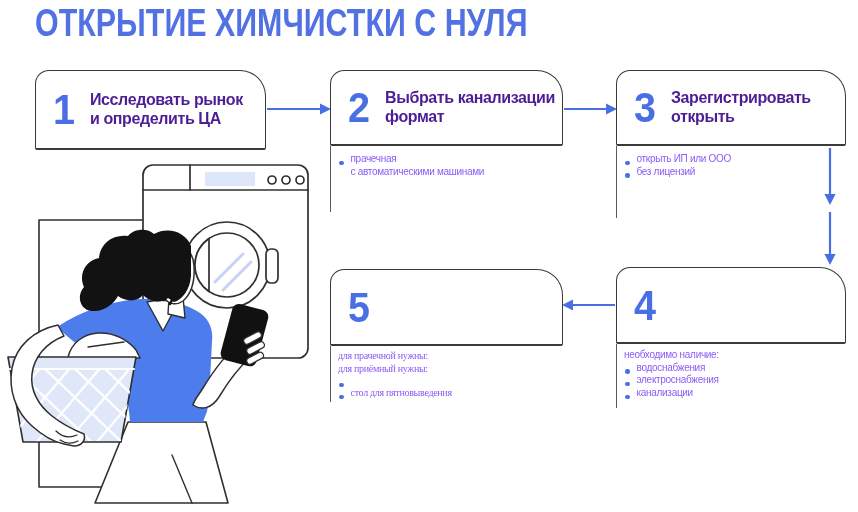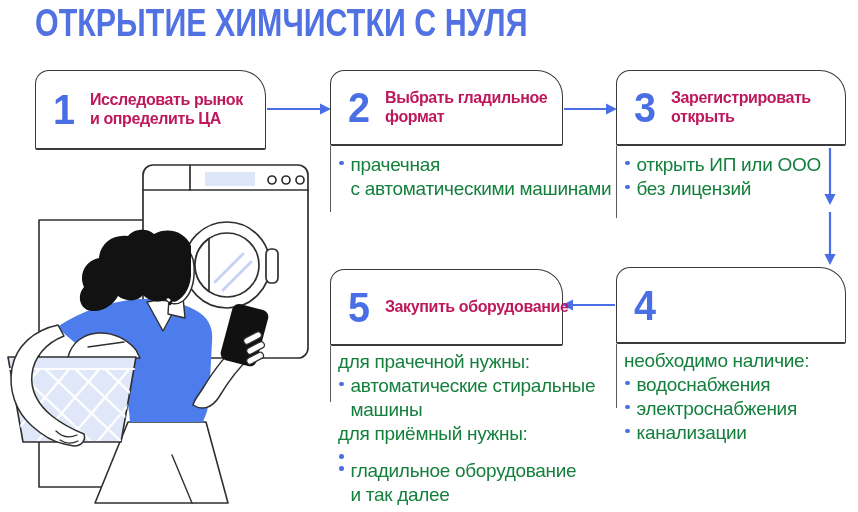--- a/index.html
+++ b/index.html
@@ -8,34 +8,34 @@
   
   .main-title{position:absolute;left:35px;top:2px;font-size:38px;font-weight:700;
               color:#5272e4;white-space:nowrap;transform:scaleX(.8);transform-origin:0 0;
               letter-spacing:0;}
   
   .card{position:absolute;background:#fff;border:1.6px solid #3a3a3a;border-bottom-width:2.5px;
         border-radius:14px 26px 2px 2px;display:flex;align-items:center;
         padding:4px 8px 4px 13px;box-sizing:border-box;z-index:3;}
   .num{font-size:43px;font-weight:700;color:#4a6fe5;line-height:.85;margin-right:11px;
        min-width:30px;text-align:center;transform:scaleX(.92);}
-  .card-title{font-size:16px;font-weight:700;color:#be185d;line-height:1.13;
+  .card-title{font-size:16px;font-weight:700;color:#4c1d95;line-height:1.13;
               letter-spacing:-.4px;white-space:pre;}
   #card1{left:35px;top:70px;width:231px;height:80px;}
   #card2{left:330px;top:70px;width:233px;height:76px;}
   #card3{left:616px;top:70px;width:230px;height:76px;}
   #card4{left:616px;top:267px;width:230px;height:77px;}
   #card5{left:330px;top:269px;width:233px;height:77px;}
   
-  .list{position:absolute;font-size:19px;color:#15803d;letter-spacing:-.3px;
+  .list{position:absolute;font-size:10px;color:#8b5cf6;letter-spacing:-.3px;
         line-height:1.27;z-index:3;}
   #list2{left:338px;top:153px;}
   #list3{left:624px;top:153px;}
   #list4{left:624px;top:349px;}
-  #list5{left:338px;top:350px;}
+  #list5{left:338px;top:350px;font-family:Liberation Serif, serif;}
   .item{display:flex;align-items:flex-start;}
   .marker{width:4.5px;height:4.5px;border-radius:50%;background:#4a6fe5;
           margin:7.5px 7px 0 1px;flex:none;}
   .item .txt{white-space:pre;}
   
   .vline{position:absolute;width:1.3px;background:#5a5a5a;z-index:2;}
   #v2{left:330px;top:146px;height:66px;}
   #v3{left:616px;top:146px;height:72px;}
   #v4{left:616px;top:344px;height:64px;}
   #v5{left:330px;top:346px;height:56px;}
@@ -140,37 +140,36 @@
   </svg>
 
   <div class="card" id="card1">
     <div class="num">1</div>
     <div class="card-title">Исследовать рынок
 и определить ЦА</div>
   </div>
 
   <div class="card" id="card2">
     <div class="num">2</div>
-    <div class="card-title">Выбрать гладильное
+    <div class="card-title">Выбрать канализации
 формат</div>
   </div>
 
   <div class="card" id="card3">
     <div class="num">3</div>
     <div class="card-title">Зарегистрировать
 открыть</div>
   </div>
 
   <div class="card" id="card4">
     <div class="num">4</div>
   </div>
 
   <div class="card" id="card5">
     <div class="num">5</div>
-    <div class="card-title">Закупить оборудование</div>
   </div>
 
   <div class="vline" id="v2"></div>
   <div class="vline" id="v3"></div>
   <div class="vline" id="v4"></div>
   <div class="vline" id="v5"></div>
 
   <div class="list" id="list2">
     <div class="item">
         <span class="marker"></span>
@@ -206,30 +205,24 @@
         <span class="marker"></span>
         <span class="txt">без лицензий</span>
       </div>
   </div>
 
   <div class="list" id="list5">
     <div class="item">
         <span class="txt">для прачечной нужны:</span>
       </div>
     <div class="item">
-        <span class="marker"></span>
-        <span class="txt">автоматические стиральные
-машины</span>
-      </div>
-    <div class="item">
         <span class="txt">для приёмный нужны:</span>
       </div>
     <div class="item">
         <span class="marker"></span>
       </div>
     <div class="item">
         <span class="marker"></span>
-        <span class="txt">гладильное оборудование
-и так далее</span>
+        <span class="txt">стол для пятновыведения</span>
       </div>
   </div>
 
 </div>
 
 </body></html>

